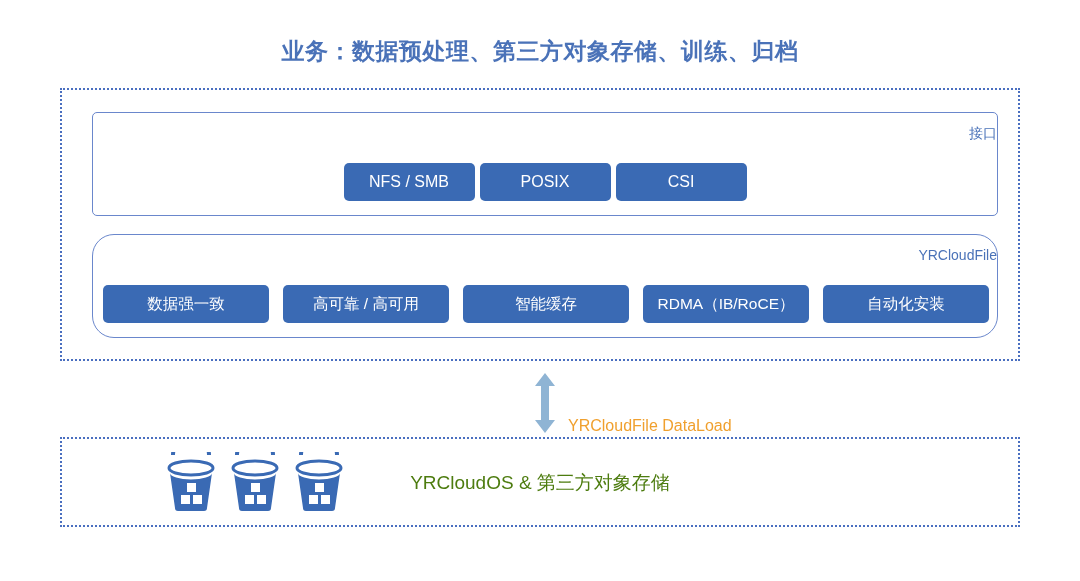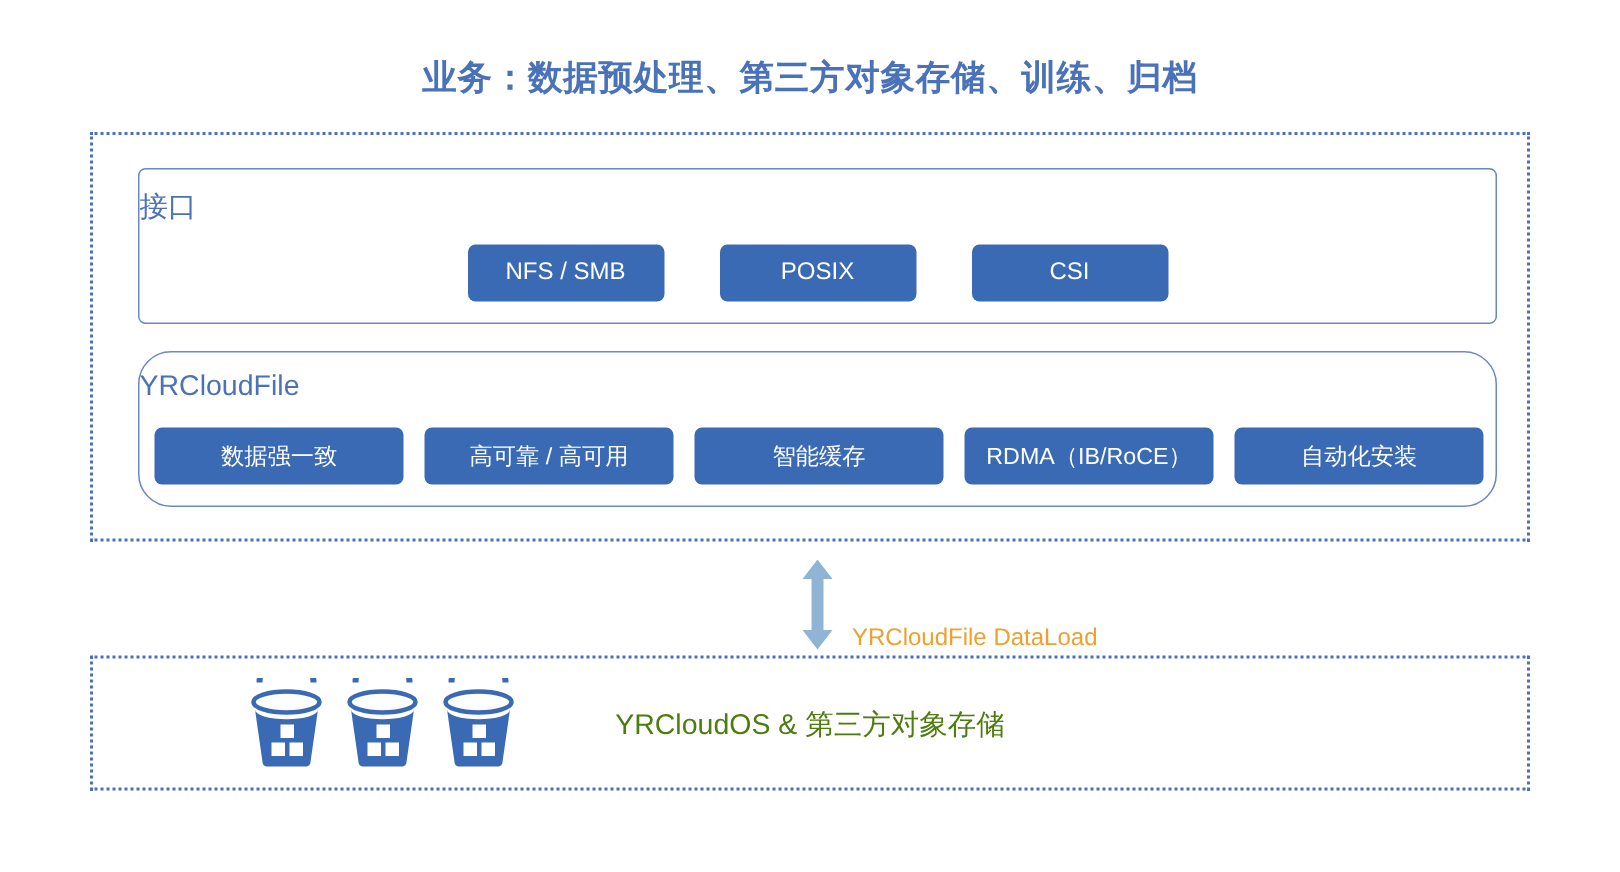--- a/index.html
+++ b/index.html
@@ -69,39 +69,39 @@
     width: 906px;
     height: 104px;
     border-radius: 22px;
   }
 
   .panel-heading {
     position: absolute;
     top: 12px;
     left: 0;
     width: 100%;
-    text-align: left;
-    font-size: 19px;
+    text-align: right;
+    font-size: 14px;
     color: #4a72b8;
     font-weight: 400;
     white-space: nowrap;
   }
 
   
   .btn-row {
     position: absolute;
     display: flex;
     align-items: center;
   }
   .btn-row-interface {
     left: 0;
     top: 50px;
     width: 100%;
     justify-content: center;
-    gap: 37px;
+    gap: 5px;
     text-align: right;
   }
   .btn-row-features {
     left: 10px;
     top: 50px;
     width: 886px;
     justify-content: space-between;
   }
 
   .pill {

